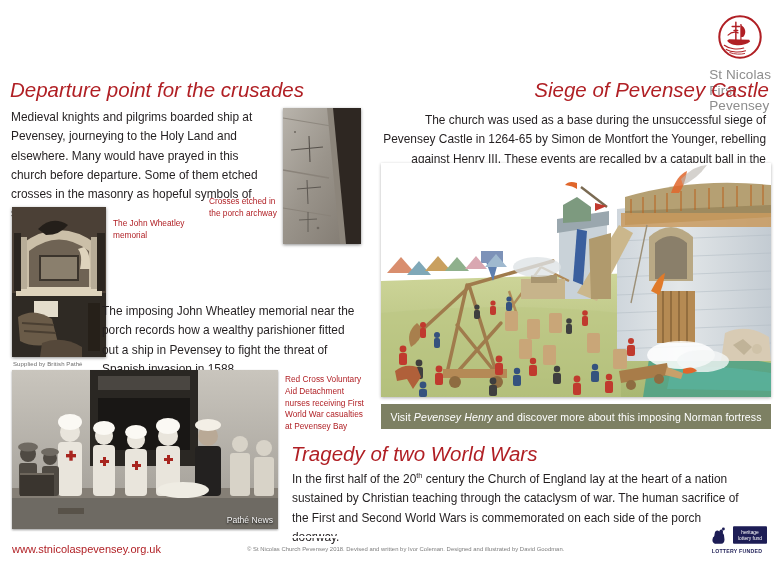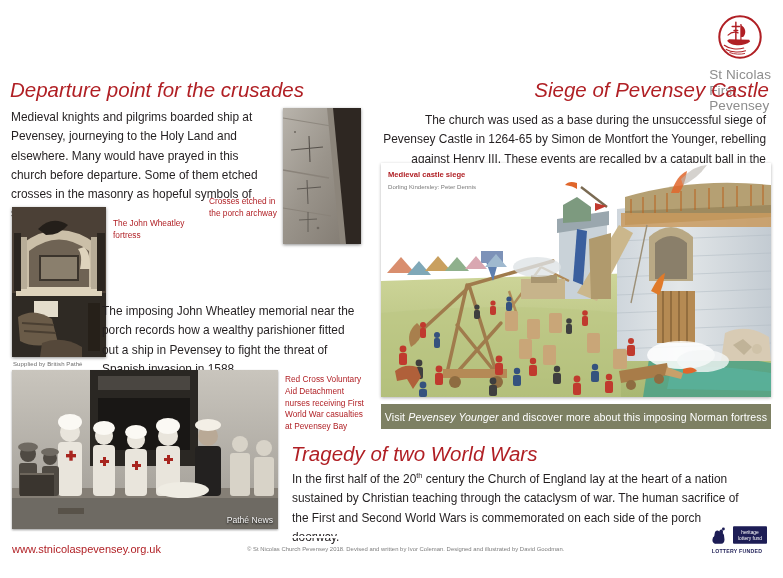--- a/index.html
+++ b/index.html
@@ -178,21 +178,21 @@
       <rect x="85" y="26" width="8" height="58" fill="#2b251f"></rect>
       <path d="M72 40 q7 6 6 22 l-10 0 q3 -14 -2 -20 z" fill="#ded3bc"></path>
       <rect x="22" y="94" width="24" height="16" fill="#e4ddcc"></rect>
       <path d="M6 110 Q22 100 40 112 L46 136 Q22 142 8 134 Z" fill="#6a5b48"></path>
       <path d="M10 116 L42 118" stroke="#4a3f32" stroke-width="2" fill="none"></path>
       <path d="M12 124 L44 126" stroke="#4a3f32" stroke-width="2" fill="none"></path>
       <path d="M30 136 Q50 128 70 140 L70 150 L28 150 Z" fill="#55483a"></path>
       <rect x="76" y="96" width="12" height="48" fill="#262019"></rect>
     </svg>
   </div>
-  <div class="cap cap-memorial">The John Wheatley fortress</div>
+  <div class="cap cap-memorial">The John Wheatley memorial</div>
 
   <div class="body-text p-armada">The imposing John Wheatley memorial near the porch records how a wealthy parishioner fitted out a ship in Pevensey to fight the threat of Spanish invasion in 1588.</div>
 
   <div class="tiny-credit credit-pathe-top">Supplied by British Pathé</div>
 
   <div class="img-nurses">
     <svg width="266" height="159" viewBox="0 0 266 159" preserveAspectRatio="none">
       <defs>
         <linearGradient id="skyG" x1="0" y1="0" x2="0" y2="1">
           <stop offset="0%" stop-color="#c9c5bd"></stop>
@@ -487,28 +487,24 @@
       <path d="M14 208 q10 -8 22 -4 l4 10 l-8 12 l-6 -10 l-10 2 z" fill="#b0603a"></path>
 
       <path d="M238 208 L286 200 L288 212 L240 220 Z" fill="#a87c49"></path>
       <path d="M286 204 l16 6 l-2 6 l-16 -4 z" fill="#c9a06a"></path>
       <path d="M302 206 q10 -4 14 2 q-8 4 -14 2 z" fill="#e0662b"></path>
       <circle cx="250" cy="222" r="5" fill="#8e6c41"></circle>
       <circle cx="278" cy="216" r="5" fill="#8e6c41"></circle>
 
       <path d="M214 40 l12 3 l-12 5 z" fill="#c03a2e"></path>
     </svg>
-    <div class="siege-caption-box">
-      <div class="siege-caption-title">Medieval castle siege</div>
-      <div class="siege-caption-credit">Dorling Kindersley: Peter Dennis</div>
-    </div>
   </div>
 
   <div class="visit-bar">
-    <span><span>Visit </span><em>Pevensey Younger</em><span> and discover more about this imposing Norman fortress</span></span>
+    <span><span>Visit </span><em>Pevensey Henry</em><span> and discover more about this imposing Norman fortress</span></span>
   </div>
 
   <div class="footer-rule"></div>
   <div class="site-url">www.stnicolaspevensey.org.uk</div>
   <div class="copyright">© St Nicolas Church Pevensey 2018.  Devised and written by Ivor Coleman.  Designed and illustrated by David Goodman.</div>
 
   <div class="hlf">
     <div class="hlf-row">
       <svg width="22" height="22" viewBox="0 0 40 40">
         <path d="M14 36 q-4 -10 -2 -18 q1 -6 5 -6 q4 0 4 6 l0 6" fill="#1d1d55"></path>

